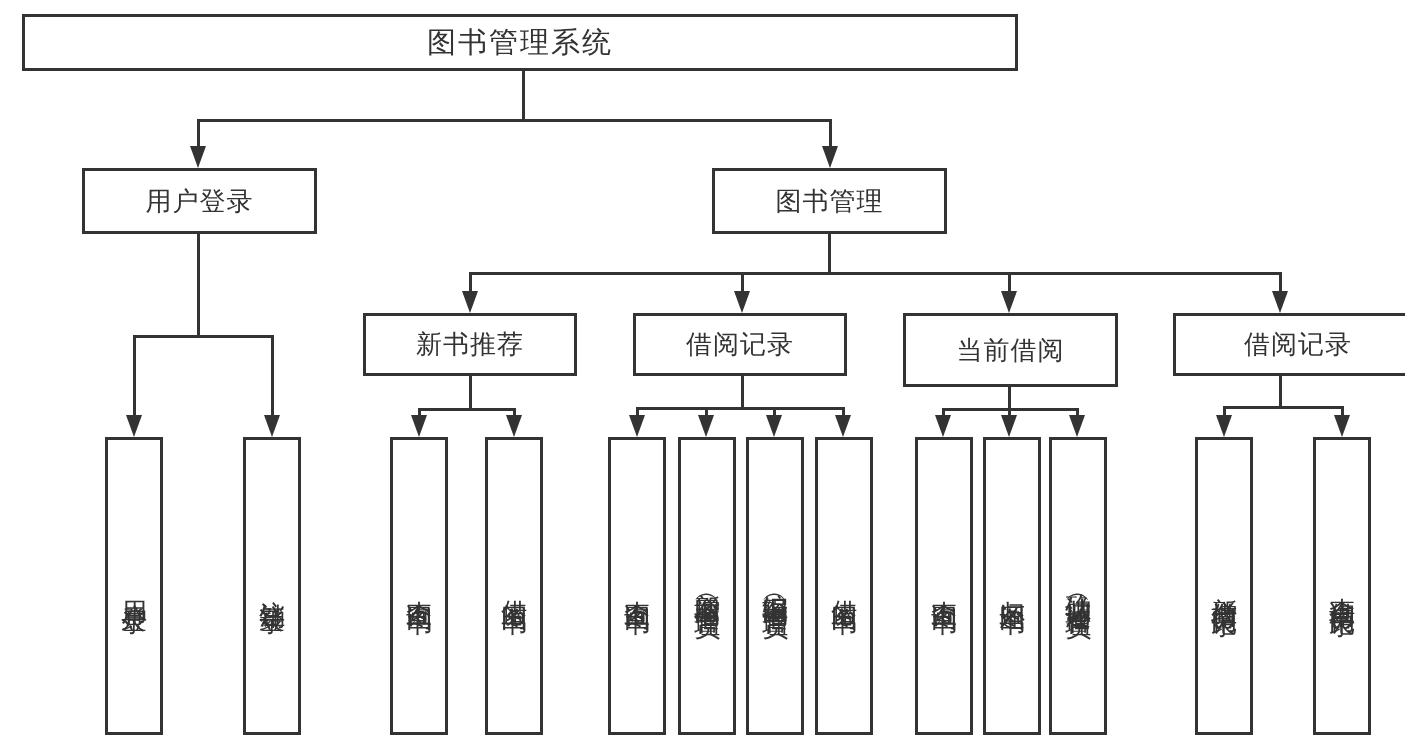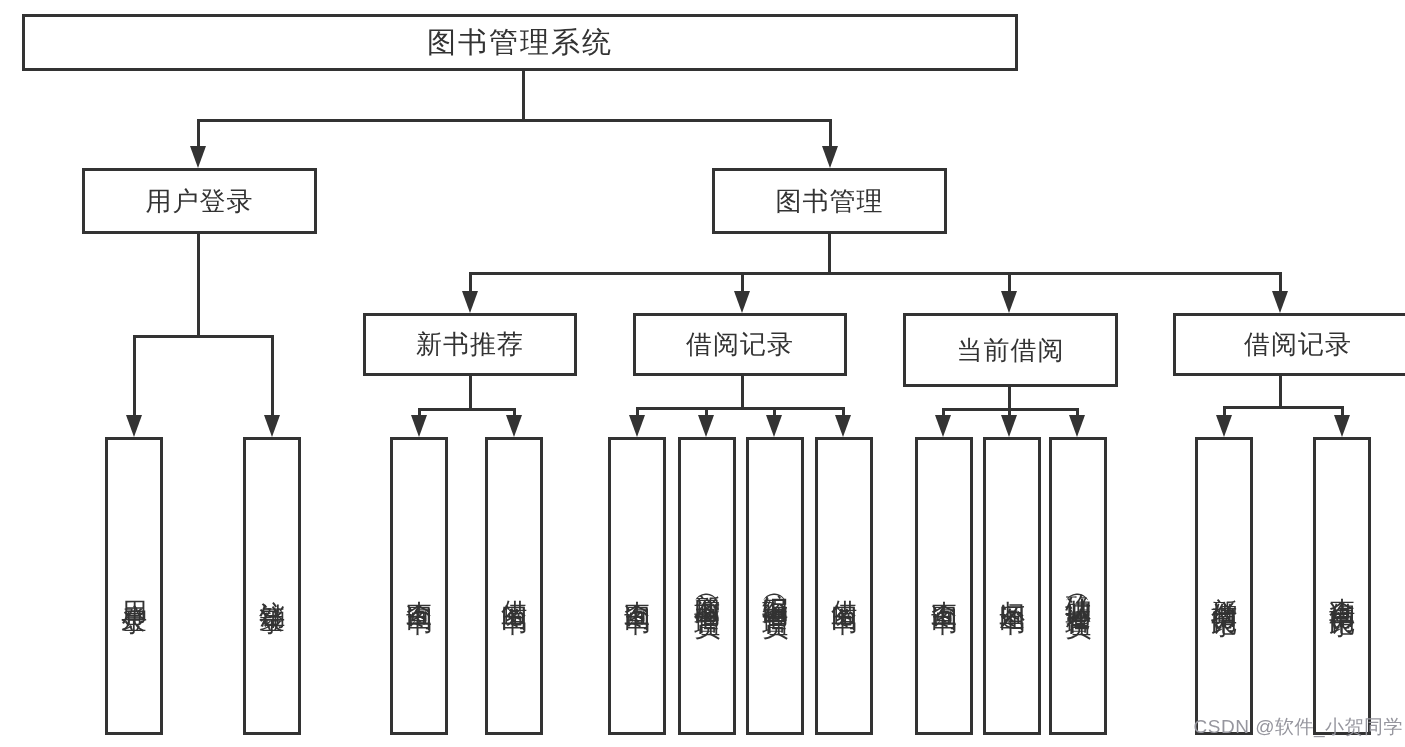--- a/index.html
+++ b/index.html
@@ -152,15 +152,14 @@
   <div class="leaf" style="left:1049px;">
     <span class="vtext">确认归还（管理员）</span>
   </div>
   <div class="leaf" style="left:1195px;">
     <span class="vtext">新增借阅记录</span>
   </div>
   <div class="leaf" style="left:1313px;">
     <span class="vtext">查询借阅记录</span>
   </div>
 
-  <div id="watermark">CSDN @软件_小贺同学</div>
 
 </div>
 
 </body></html>

